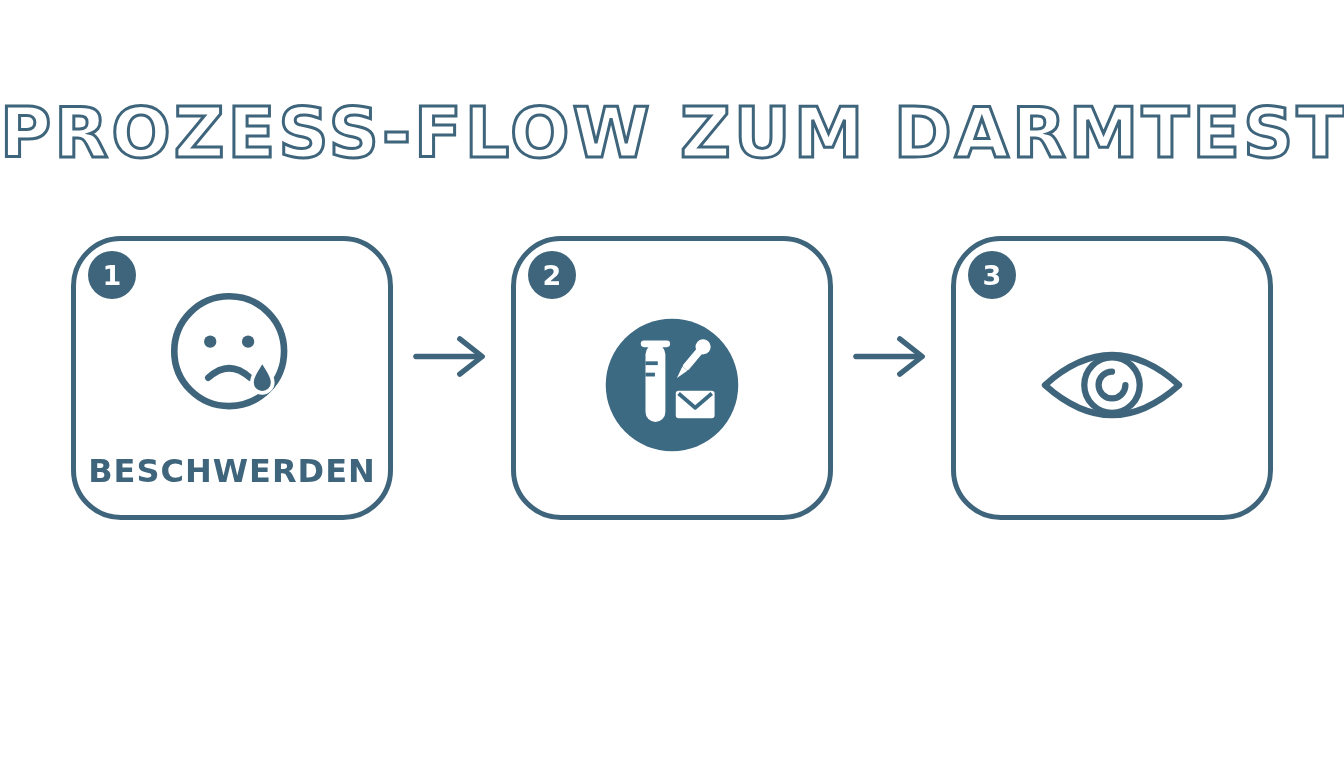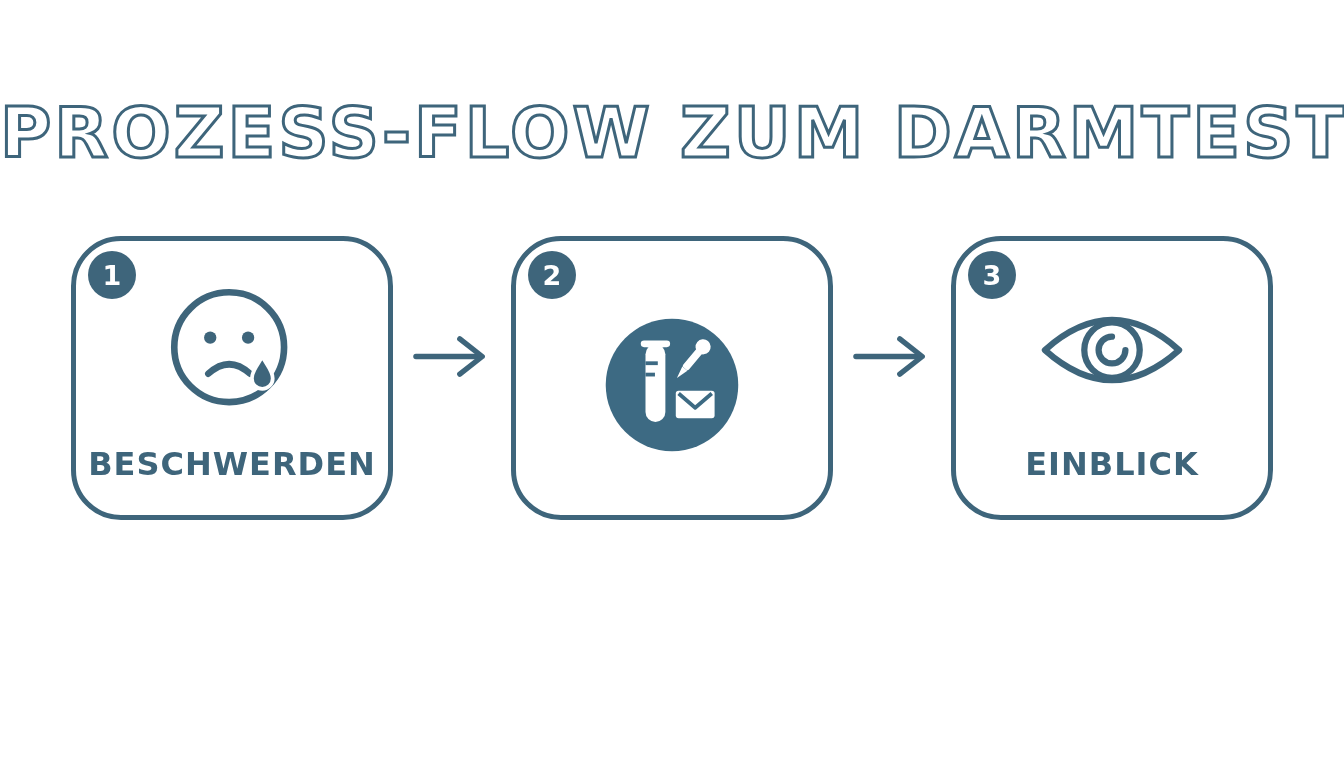--- a/index.html
+++ b/index.html
@@ -75,21 +75,21 @@
     justify-content: center;
     padding-top: 14px;
     color: var(--accent);
   }
   .icon-fill { color: var(--accent-fill); }
   .label {
     font-weight: bold;
     font-size: 32px;
     letter-spacing: 1px;
     color: var(--accent);
-    padding-bottom: 32px;
+    padding-bottom: 25px;
     white-space: nowrap;
   }
   .arrow {
     color: var(--accent);
     margin-top: -44px;
     display: flex;
     align-items: center;
   }
 </style>
 </head>
@@ -154,17 +154,16 @@
 
     <div class="card">
       <div class="badge">3</div>
       <div class="icon-wrap">
         <svg viewBox="0 0 170 115" width="152" height="103" aria-hidden="true">
           <path d="M10 57 Q85 -10 160 57 Q85 124 10 57 Z" fill="none" stroke="currentColor" stroke-width="7" stroke-linejoin="round"></path>
           <circle cx="85" cy="57" r="31" fill="none" stroke="currentColor" stroke-width="7"></circle>
           <path d="M85 42 a15 15 0 1 0 15 15" fill="none" stroke="currentColor" stroke-width="7" stroke-linecap="round"></path>
         </svg>
       </div>
-      <div class="label">EINBLICK</div>
     </div>
 
   </div>
 </div>
 
 </body></html>

